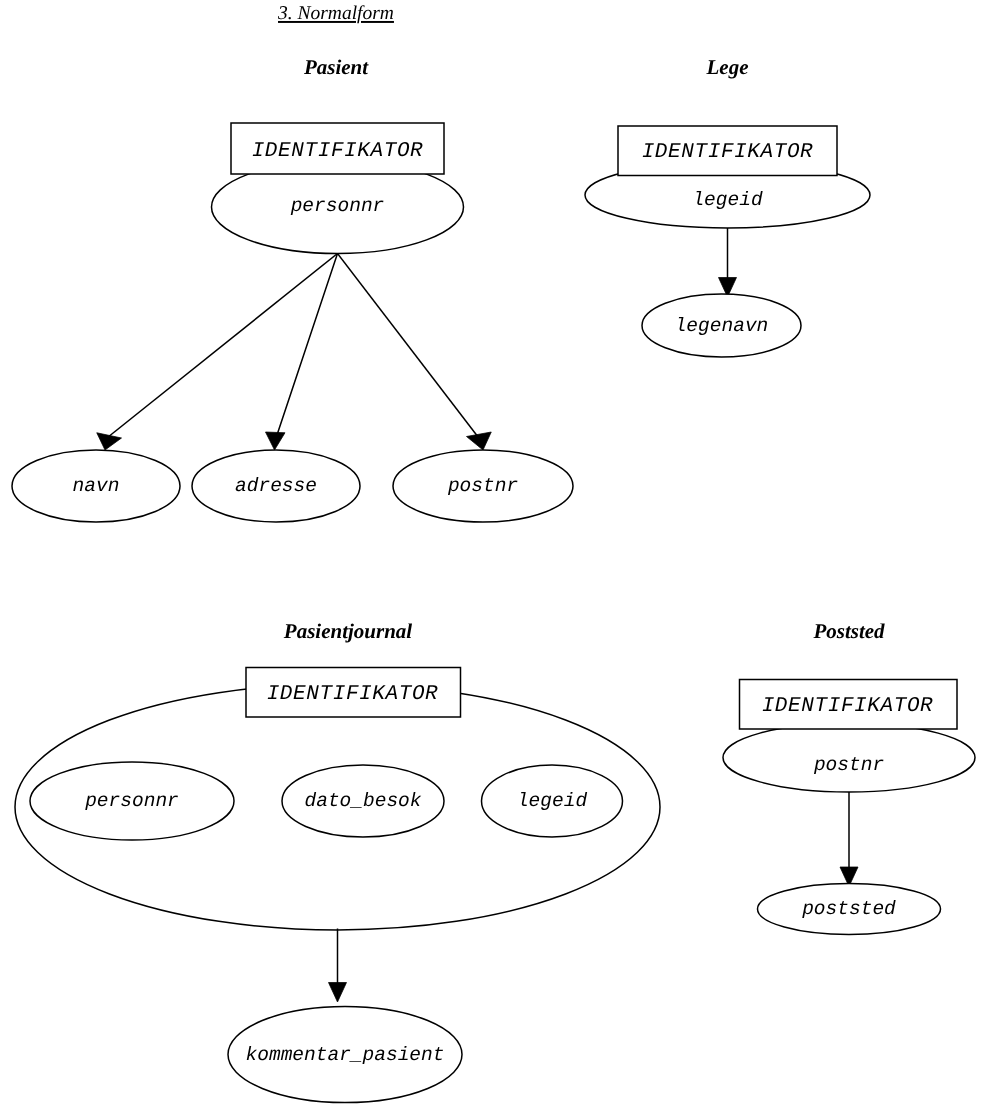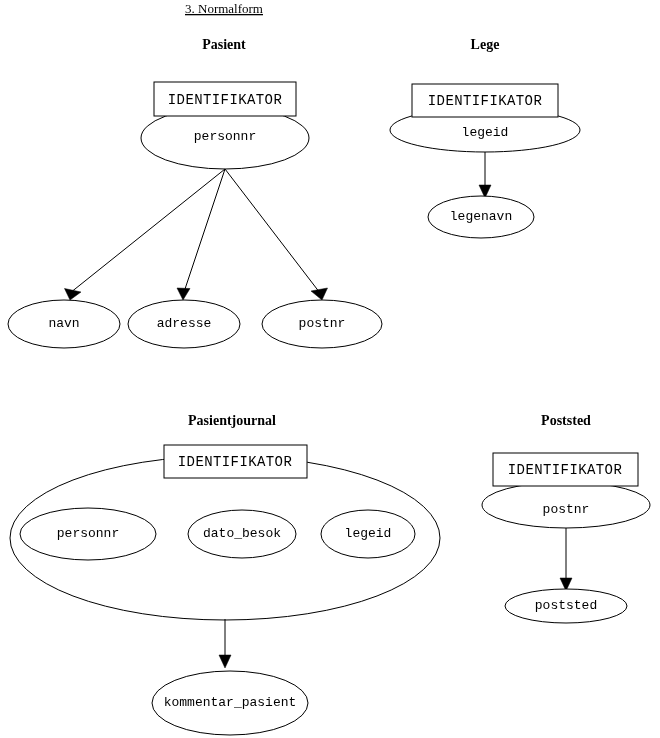--- a/index.html
+++ b/index.html
@@ -14,20 +14,21 @@
     font-family: "Liberation Serif", "DejaVu Serif", serif;
     color: #000000;
     overflow: hidden;
   }
   #diagram-root {
     position: absolute;
     left: 0;
     top: 0;
     width: 660px;
     height: 738px;
+    font-style: italic;
   }
   svg.canvas {
     position: absolute;
     left: 0;
     top: 0;
     width: 660px;
     height: 738px;
   }
   .shape-line {
     fill: #ffffff;

